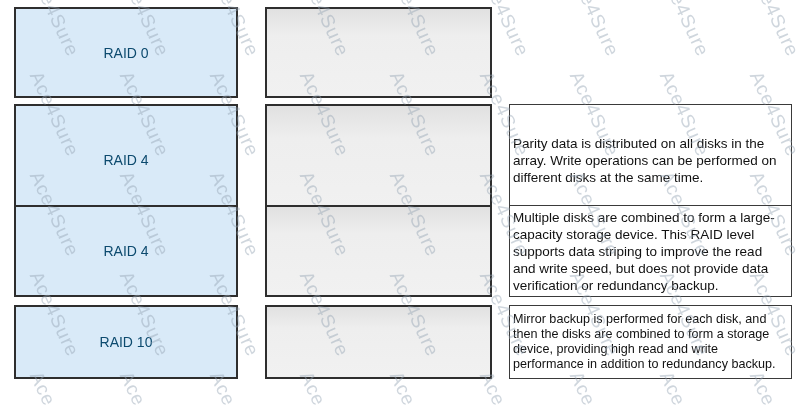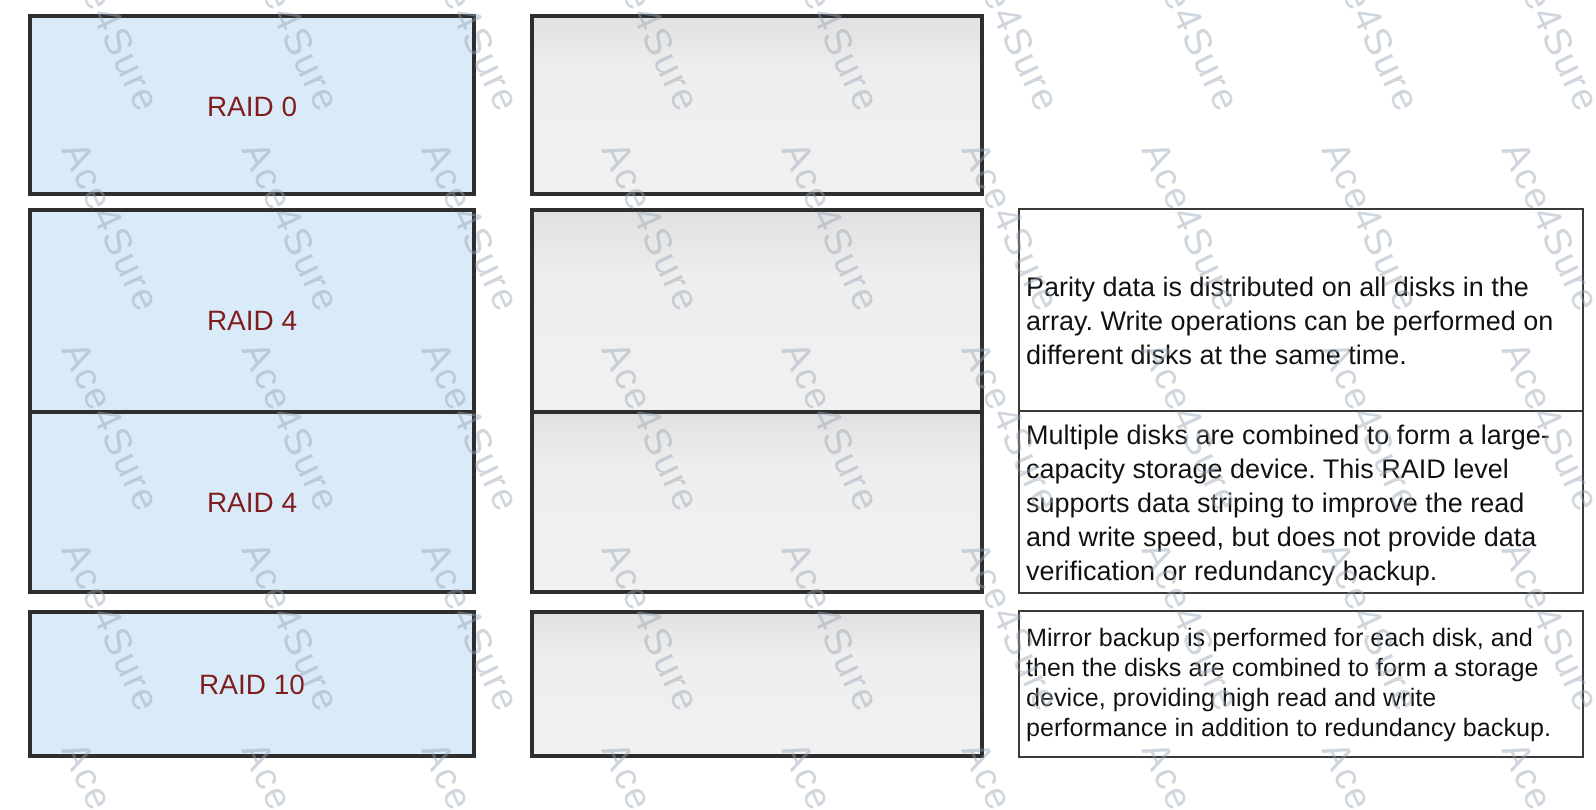--- a/index.html
+++ b/index.html
@@ -30,21 +30,21 @@
   }
 
   
   .box { position: absolute; box-sizing: border-box; z-index: 1; }
 
   .opt {
     left: 14px; width: 224px;
     background: #d9eaf8;
     border: 2px solid #2e2e2e;
     display: flex; align-items: center; justify-content: center;
-    font-size: 14px; color: #7f1d1d;
+    font-size: 14px; color: #0c4a6e;
     cursor: move;
   }
   .drop {
     left: 265px; width: 227px;
     background: linear-gradient(180deg, #e1e1e1 0%, #eeeeee 30%, #f1f1f1 100%);
     border: 2px solid #2e2e2e;
   }
   .desc {
     left: 509px; width: 283px;
     background: #ffffff;

